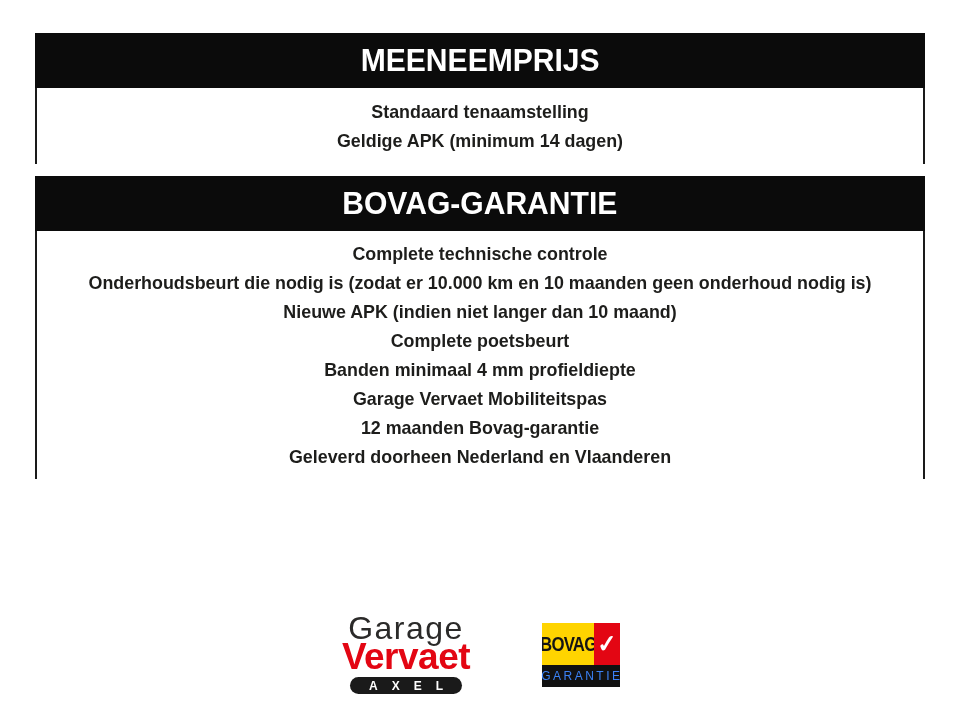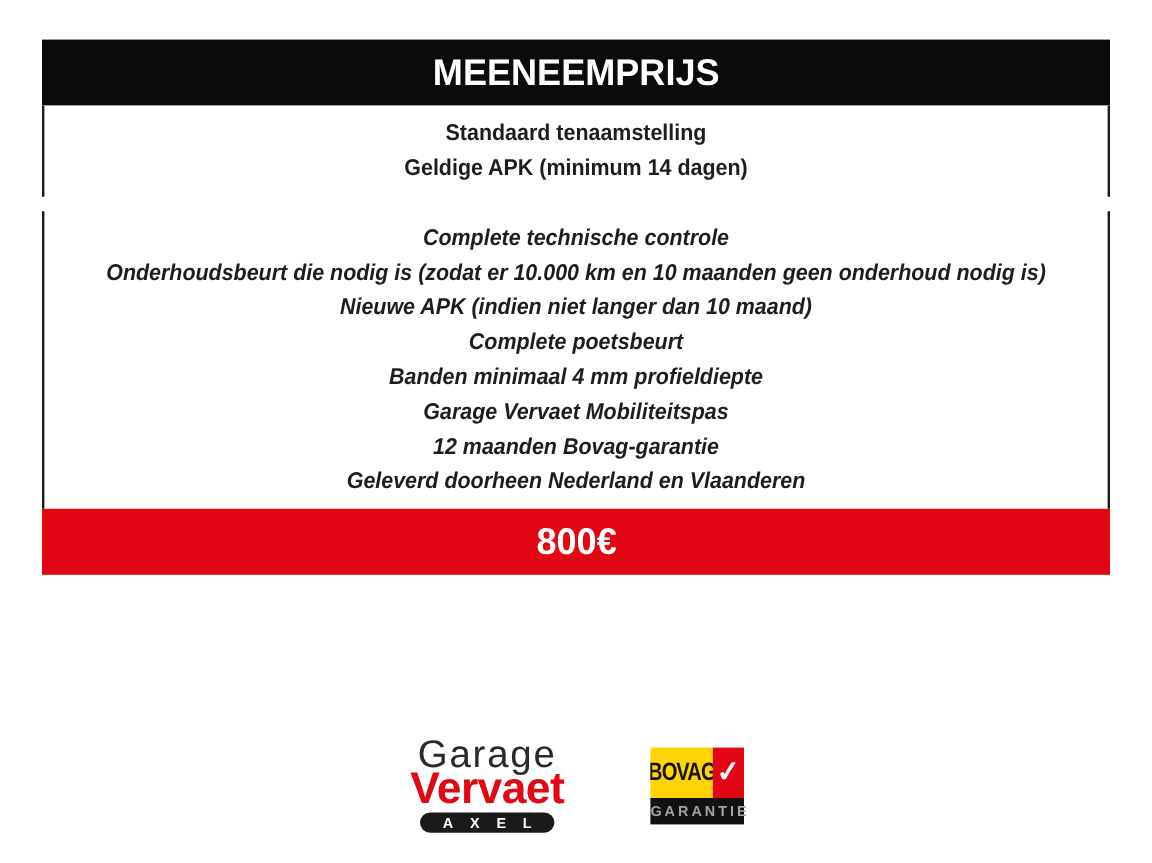--- a/index.html
+++ b/index.html
@@ -37,21 +37,21 @@
     background: #ffffff;
     border-left: 2px solid #1a1a1a;
     border-right: 2px solid #1a1a1a;
     box-sizing: border-box;
     display: flex;
     flex-direction: column;
     justify-content: center;
     align-items: center;
   }
   .body-1 { height: 76px; }
-  .body-2 { height: 248px; font-style: italic; }
+  .body-2 { height: 248px; }
   .line {
     display: block;
     width: 100%;
     text-align: center;
     color: #1d1d1b;
     font-weight: 700;
     font-size: 19px;
     line-height: 29px;
     white-space: nowrap;
     transform: scaleX(0.94);
@@ -134,26 +134,26 @@
   }
   .bovag-check {
     font-size: 24px;
     font-weight: 700;
     transform: rotate(-5deg);
     line-height: 1;
   }
   .bovag-bottom {
     height: 22px;
     background: #111111;
-    color: #a3a3a3;
-    display: flex;
-    align-items: center;
-    justify-content: flex-start;
+    color: #3b82f6;
+    display: flex;
+    align-items: center;
+    justify-content: flex-end;
     font-size: 12px;
-    font-weight: 700;
+    font-weight: 400;
   }
   .bovag-bottom span {
     letter-spacing: 2.5px;
     margin-right: -2.5px;
   }
 </style>
 </head>
 <body>
 
 <div class="poster">
@@ -162,32 +162,32 @@
     <div class="bar bar-black">
       <span class="bar-text">MEENEEMPRIJS</span>
     </div>
     <div class="card-body body-1">
       <span class="line">Standaard tenaamstelling</span>
       <span class="line">Geldige APK (minimum 14 dagen)</span>
     </div>
 
     <div class="gap"></div>
 
+    <div class="bar bar-black">
+      <span class="bar-text">BOVAG-GARANTIE</span>
+    </div>
     <div class="card-body body-2">
       <span class="line">Complete technische controle</span>
       <span class="line">Onderhoudsbeurt die nodig is (zodat er 10.000 km en 10 maanden geen onderhoud nodig is)</span>
       <span class="line">Nieuwe APK (indien niet langer dan 10 maand)</span>
       <span class="line">Complete poetsbeurt</span>
       <span class="line">Banden minimaal 4 mm profieldiepte</span>
       <span class="line">Garage Vervaet Mobiliteitspas</span>
       <span class="line">12 maanden Bovag-garantie</span>
       <span class="line">Geleverd doorheen Nederland en Vlaanderen</span>
-    </div>
-    <div class="bar bar-red" style="height:55px">
-      <span class="bar-text">800€</span>
     </div>
 
   </div>
 
   <div class="footer-logos">
 
     <div class="garage-logo">
       <span class="garage-line1">Garage</span>
       <span class="garage-line2">Vervaet</span>
       <div class="garage-badge">

